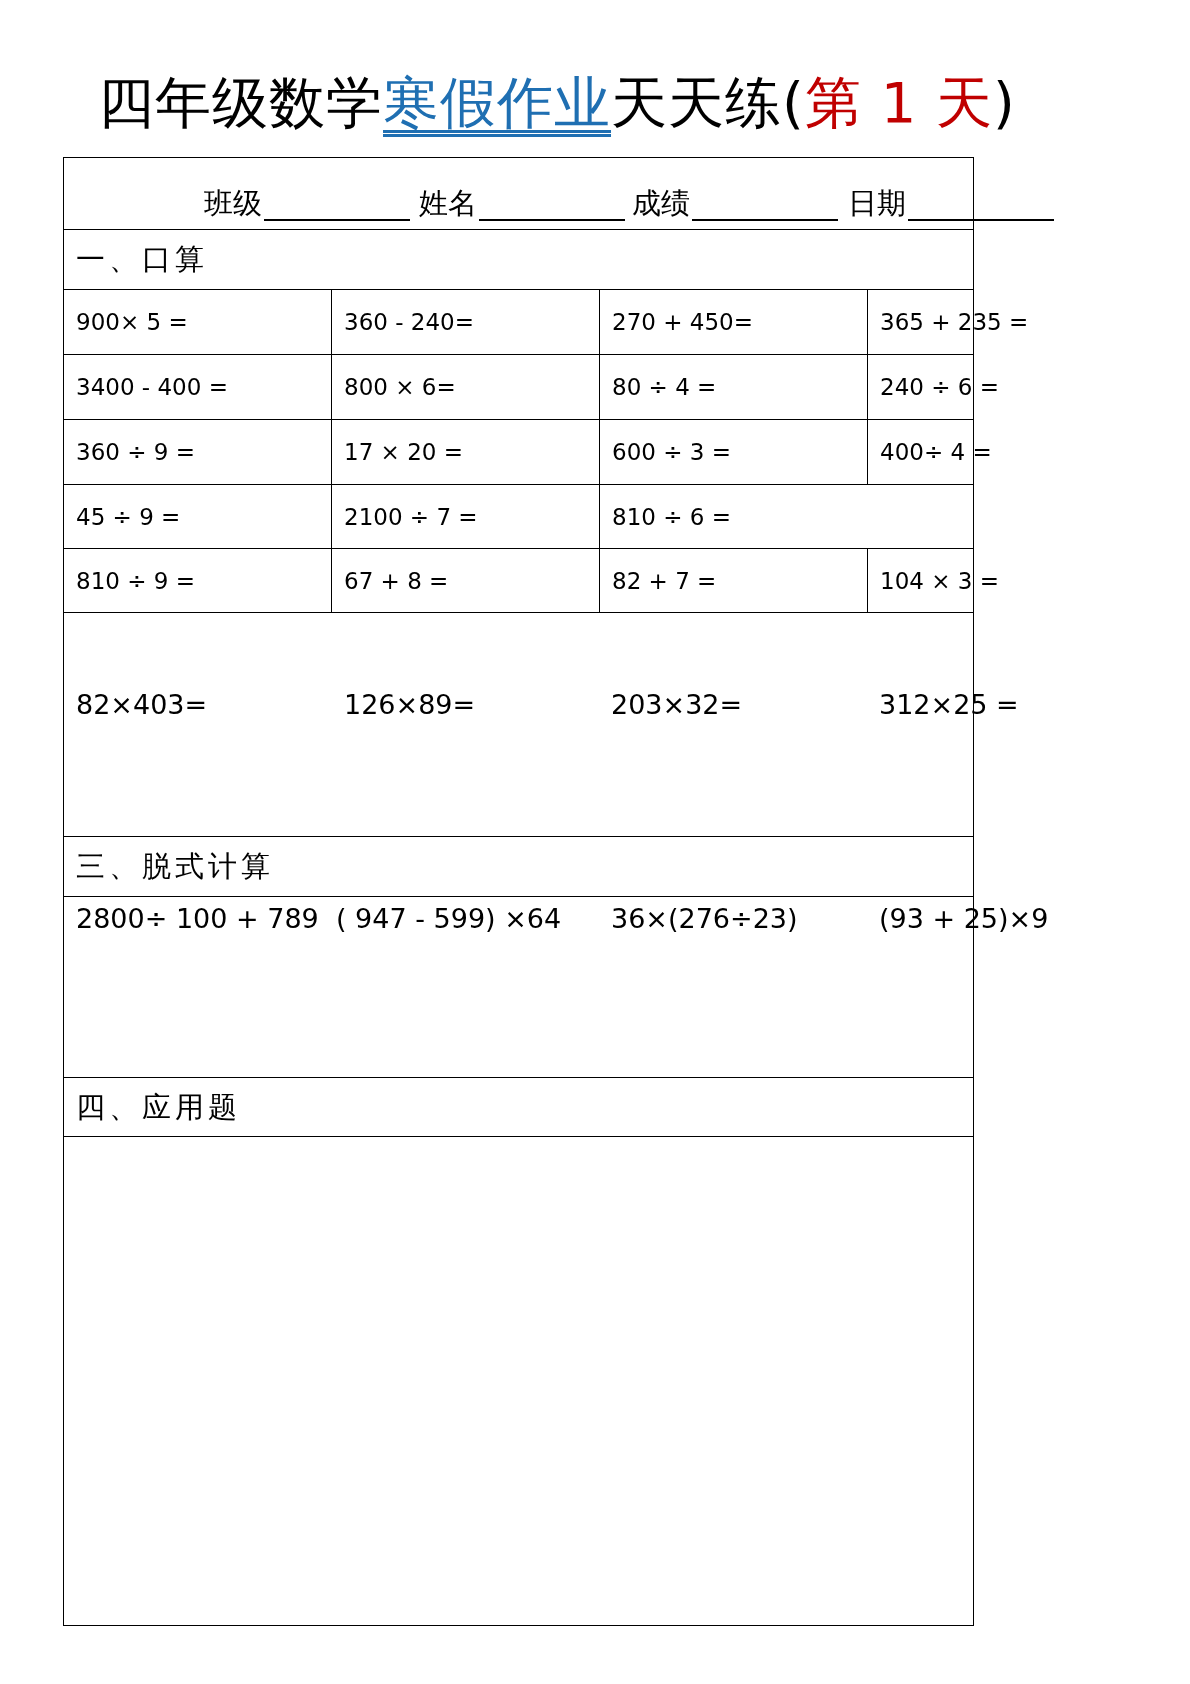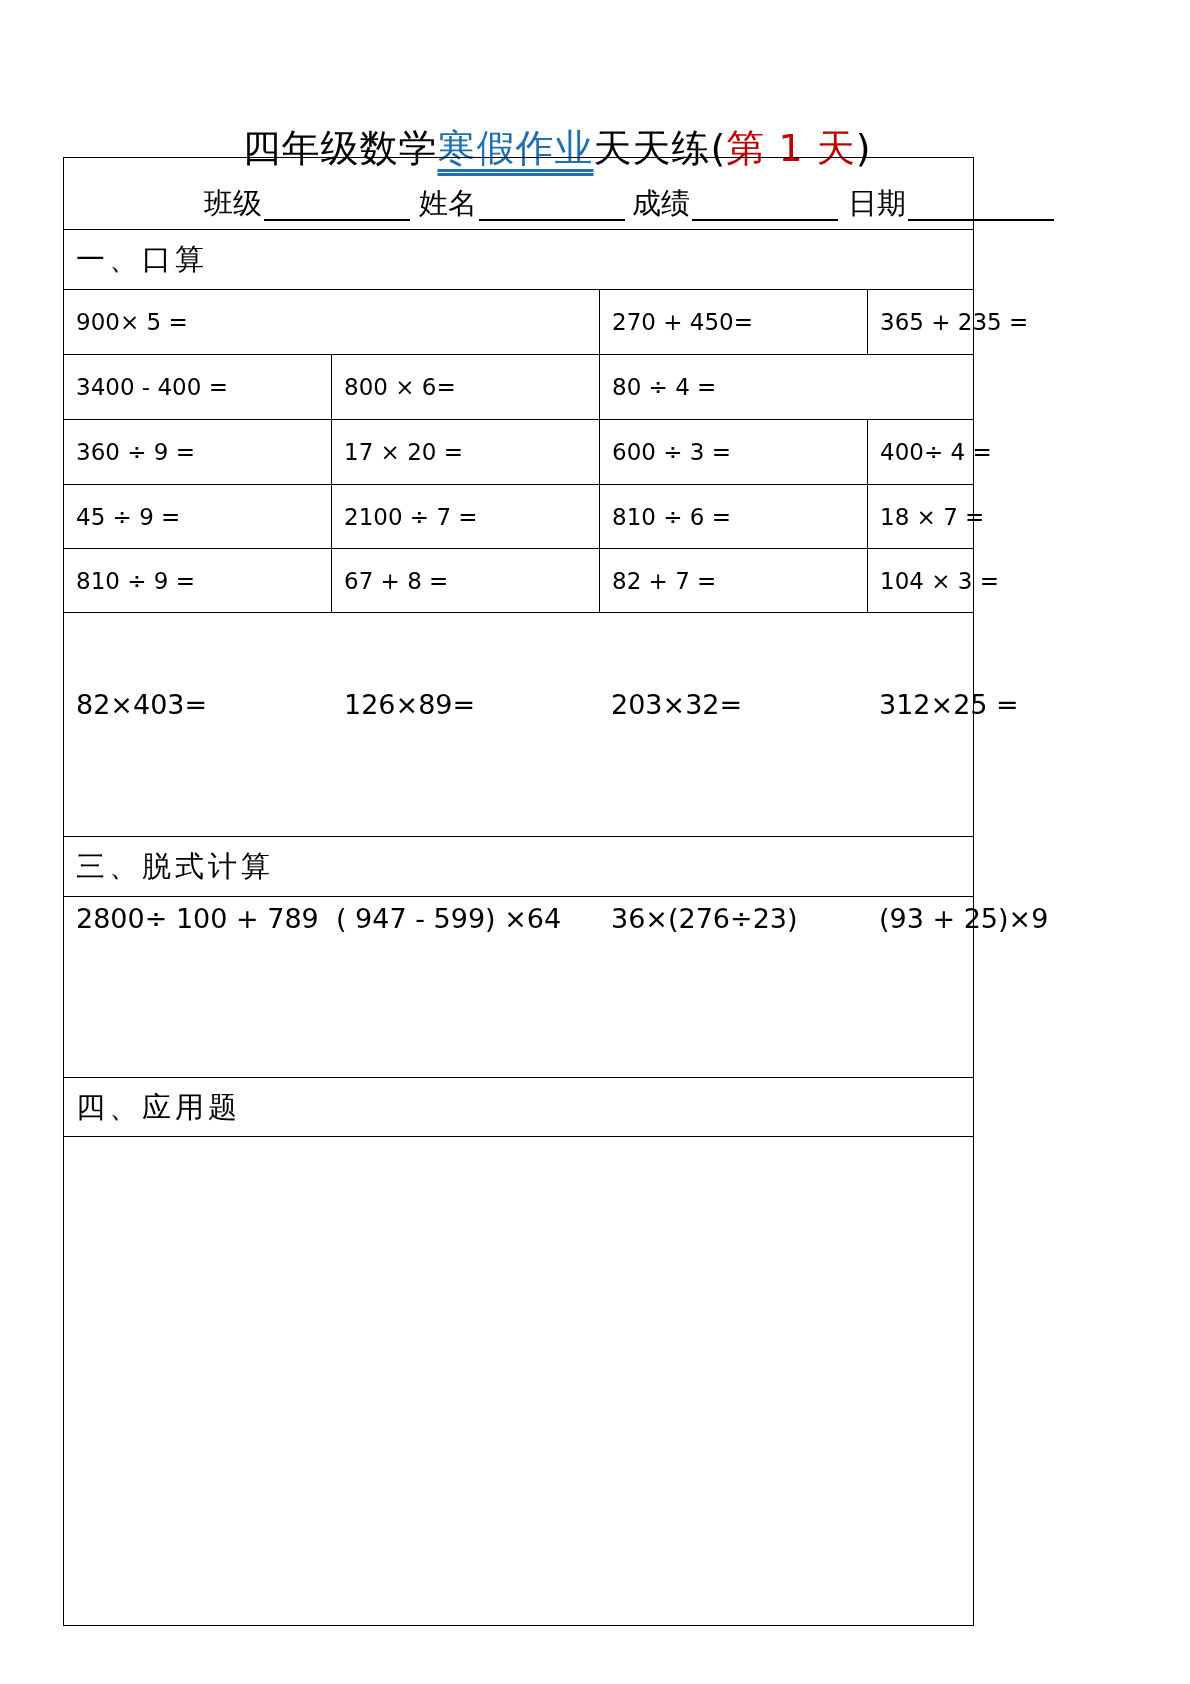--- a/index.html
+++ b/index.html
@@ -1,19 +1,19 @@
 <!DOCTYPE html>
 <html><head>
 <meta charset="utf-8">
 <style>
   html, body { margin: 0; padding: 0; background: #ffffff; }
   body { width: 1190px; height: 1684px; position: relative; overflow: hidden;
          font-family: "DejaVu Sans", "Liberation Sans", sans-serif; color: #000; }
   .title { position: absolute; left: 0; top: 68px; width: 1114px; text-align: center;
-           font-size: 38px; line-height: 70px; letter-spacing: 1px; white-space: nowrap; margin-top: 45px; }
+           font-size: 56px; line-height: 70px; letter-spacing: 1px; white-space: nowrap; }
   .title .blue { color: #1f6fb2; text-decoration: underline; text-decoration-style: double;
                  text-decoration-thickness: 3px; text-underline-offset: 8px; }
   .title .red { color: #c00000; }
   .sheet { position: absolute; left: 63px; top: 157px; width: 911px; height: 1469px;
            border: 1.5px solid #000; box-sizing: border-box; }
   .row { position: absolute; left: 0; width: 100%; border-bottom: 1.5px solid #000; box-sizing: border-box; }
   .info-row { top: 0; height: 72px; }
   .info { position: absolute; bottom: 8px; font-size: 29px; line-height: 36px; white-space: nowrap; }
   .blank { display: inline-block; width: 146px; border-bottom: 2.5px solid #000; height: 28px; vertical-align: bottom; margin-left: 2px; }
   .sec { font-size: 29px; line-height: 58px; padding-left: 12px; letter-spacing: 4px; }
@@ -37,39 +37,40 @@
     <div class="info" style="left:568px"><span>成绩</span><span class="blank"></span></div>
     <div class="info" style="left:784px"><span>日期</span><span class="blank"></span></div>
   </div>
 
   <div class="row" style="top:72px;height:60px">
     <div class="sec">一、口算</div>
   </div>
 
   <div class="row" style="top:132px;height:65px">
     <div class="cell" style="left:0;width:267px">900× 5 =</div>
+    <div class="cell bl" style="left:267px;width:268px">360 - 240=</div>
     <div class="cell bl" style="left:535px;width:268px">270 + 450=</div>
     <div class="cell bl" style="left:803px;width:268px">365 + 235 =</div>
   </div>
   <div class="row" style="top:197px;height:65px">
     <div class="cell" style="left:0;width:267px">3400 - 400 =</div>
     <div class="cell bl" style="left:267px;width:268px">800 × 6=</div>
     <div class="cell bl" style="left:535px;width:268px">80 ÷ 4 =</div>
+    <div class="cell bl" style="left:803px;width:268px">240 ÷ 6 =</div>
   </div>
   <div class="row" style="top:262px;height:65px">
     <div class="cell" style="left:0;width:267px">360 ÷ 9 =</div>
     <div class="cell bl" style="left:267px;width:268px">17 × 20 =</div>
     <div class="cell bl" style="left:535px;width:268px">600 ÷ 3 =</div>
     <div class="cell bl" style="left:803px;width:268px">400÷ 4 =</div>
   </div>
   <div class="row" style="top:327px;height:64px">
     <div class="cell" style="left:0;width:267px">45 ÷ 9 =</div>
     <div class="cell bl" style="left:267px;width:268px">2100 ÷ 7 =</div>
     <div class="cell bl" style="left:535px;width:268px">810 ÷ 6 =</div>
-    <div class="cell bl" style="left:803px;width:268px">18 × 7 =</div>
   </div>
   <div class="row" style="top:391px;height:64px">
     <div class="cell" style="left:0;width:267px">810 ÷ 9 =</div>
     <div class="cell bl" style="left:267px;width:268px">67 + 8 =</div>
     <div class="cell bl" style="left:535px;width:268px">82 + 7 =</div>
     <div class="cell bl" style="left:803px;width:268px">104 × 3 =</div>
   </div>
 
   <div class="row" style="top:515px;height:164px">
     <div class="expr" style="left:12px">82×403=</div>

